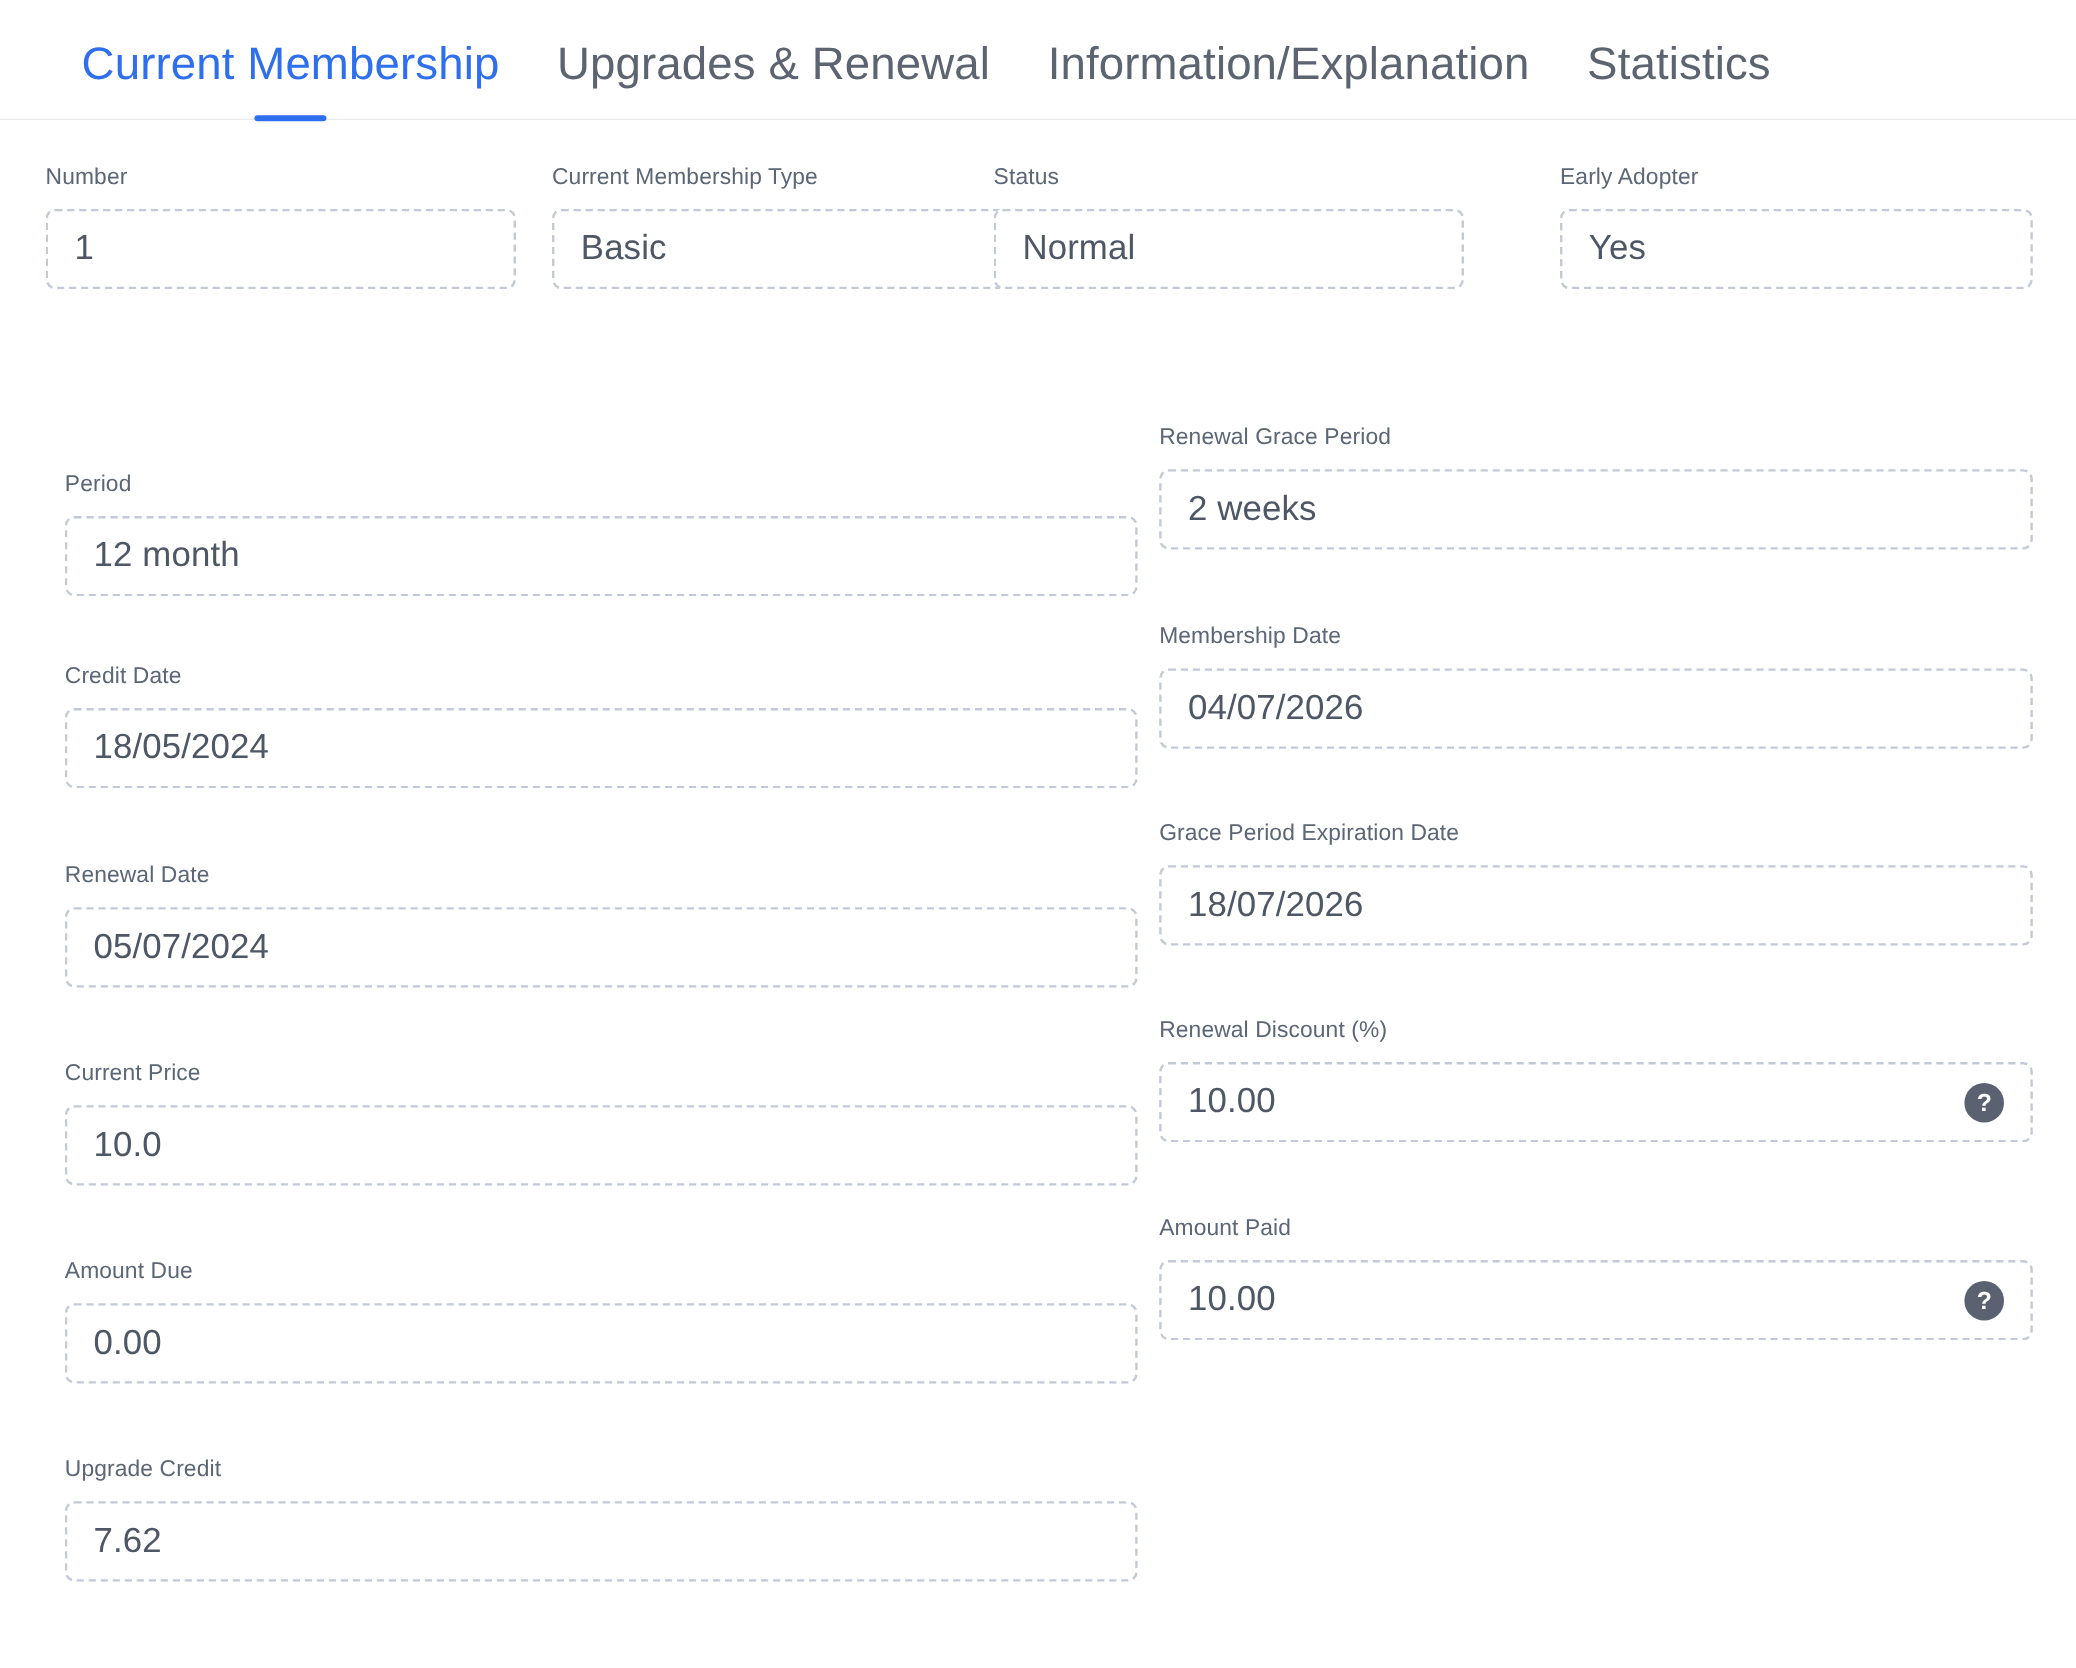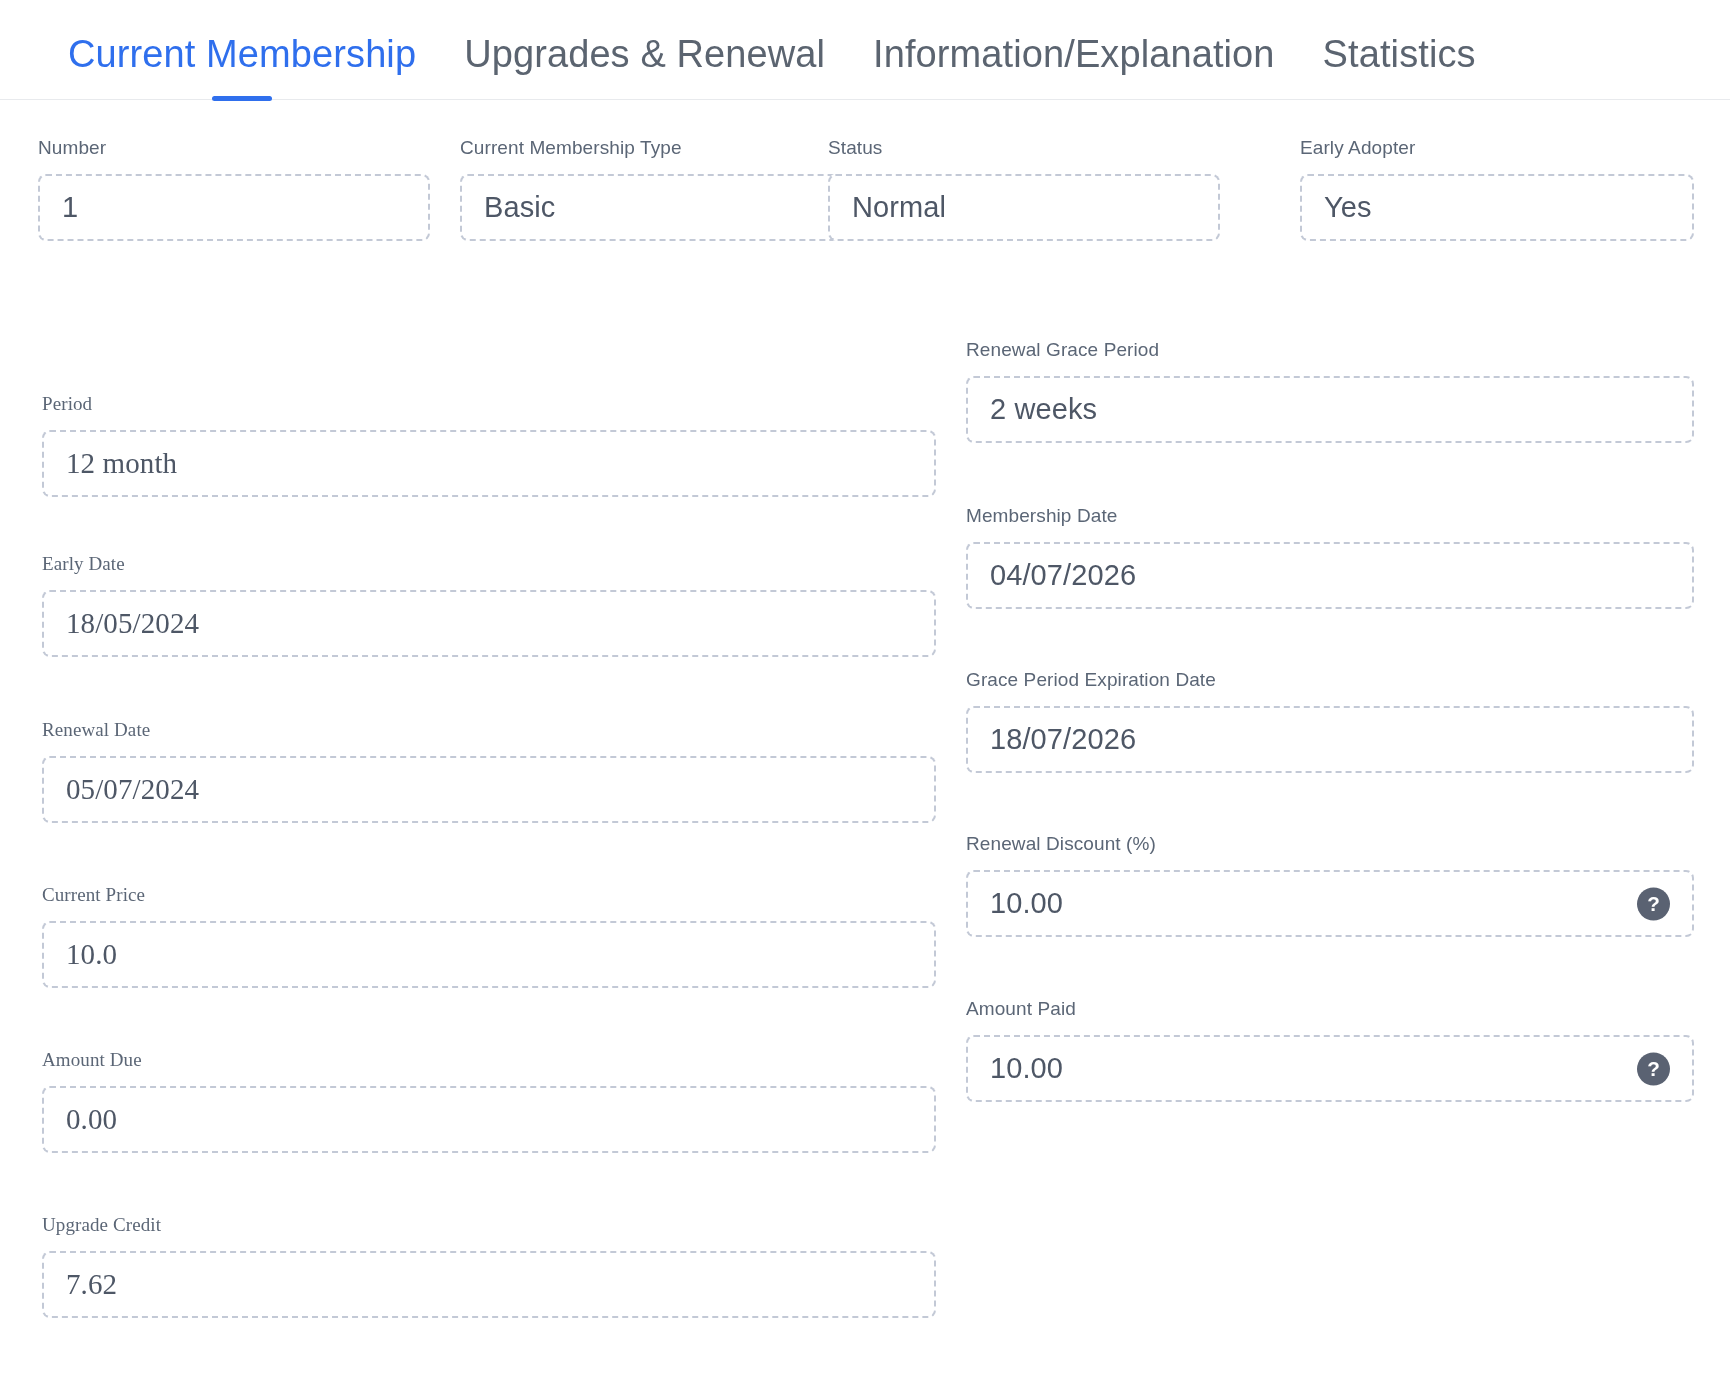--- a/index.html
+++ b/index.html
@@ -123,22 +123,22 @@
 
   
   .colwrap { position: absolute; top: 340px; left: 0; width: 1730px; }
 
   .col-left  { position: absolute; left: 38px;  width: 894px; }
   .col-right { position: absolute; left: 966px; width: 728px; }
 
   .field { margin-bottom: 0; }
 
   
-  .col-left  .field { position: absolute; left: 4px; width: 894px; font-family: Liberation Serif, serif; }
-  .col-right .field { position: absolute; left: 0; width: 728px; }
+  .col-left  .field { position: absolute; left: 16px; width: 894px; }
+  .col-right .field { position: absolute; left: 0; width: 728px; margin-top: 15px; }
 
   .lf-period   { top: 54px; }
   .lf-start    { top: 214px; }
   .lf-renewal  { top: 380px; }
   .lf-price    { top: 545px; }
   .lf-due      { top: 710px; }
   .lf-credit   { top: 875px; }
 
   .rf-grace     { top: 0px; }
   .rf-exp       { top: 166px; }
@@ -195,21 +195,21 @@
     <div class="col-left">
 
       <div class="field lf-period">
         <div class="flabel">Period</div>
         <div class="fbox">
           <span class="fval">12 month</span>
         </div>
       </div>
 
       <div class="field lf-start">
-        <div class="flabel">Early Date</div>
+        <div class="flabel">Credit Date</div>
         <div class="fbox">
           <span class="fval">18/05/2024</span>
         </div>
       </div>
 
       <div class="field lf-renewal">
         <div class="flabel">Renewal Date</div>
         <div class="fbox">
           <span class="fval">05/07/2024</span>
         </div>

